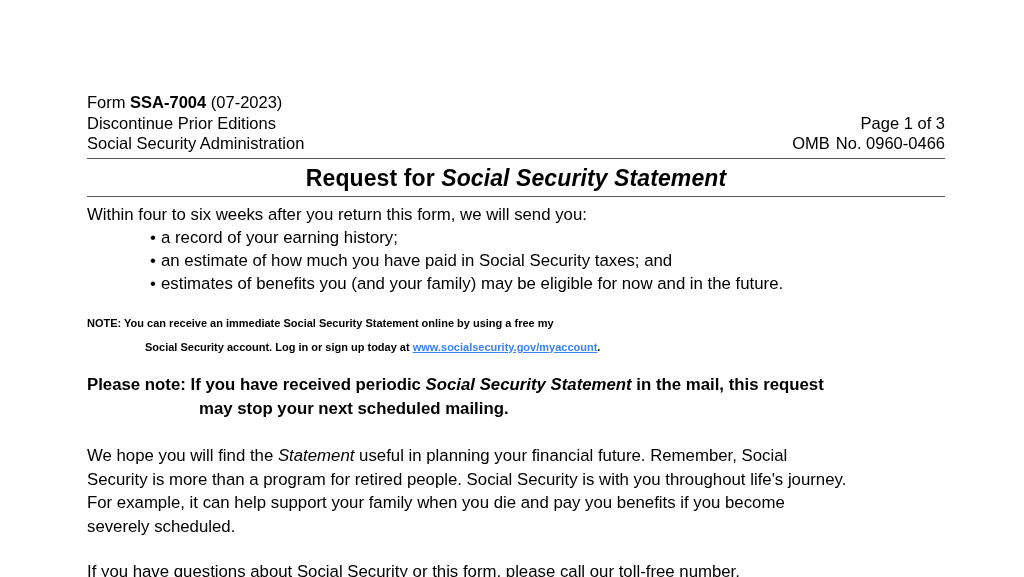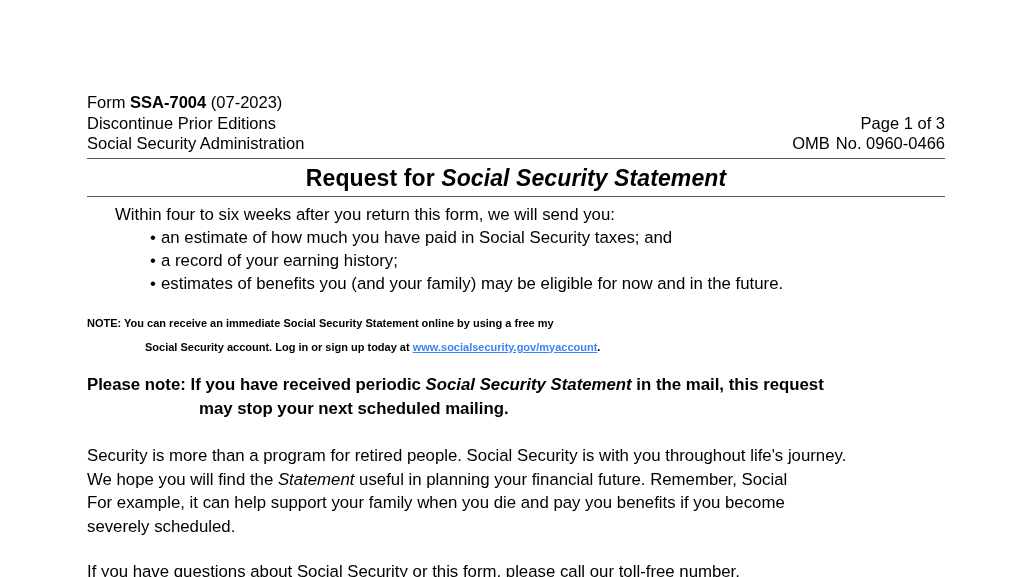--- a/index.html
+++ b/index.html
@@ -71,21 +71,20 @@
   .doc-title .title-em {
     font-style: italic;
     font-weight: bold;
   }
 
   
   .intro {
     font-size: 16.8px;
     line-height: 23px;
     margin-top: 6px;
-    margin-left: 28px;
   }
   .bullets {
     list-style: none;
     margin: 0;
     padding: 0;
     font-size: 16.8px;
     line-height: 23.2px;
   }
   .bullets li {
     padding-left: 63px;
@@ -160,32 +159,32 @@
 
     <div class="rule rule-top"></div>
 
     <div class="doc-title"><span>Request for </span><span class="title-em">Social Security Statement</span></div>
 
     <div class="rule rule-bottom"></div>
 
     <div class="intro">Within four to six weeks after you return this form, we will send you:</div>
 
     <ul class="bullets">
+      <li><span class="bdot">•</span><span>a record of your earning history;</span></li>
       <li><span class="bdot">•</span><span>an estimate of how much you have paid in Social Security taxes; and</span></li>
-      <li><span class="bdot">•</span><span>a record of your earning history;</span></li>
       <li><span class="bdot">•</span><span>estimates of benefits you (and your family) may be eligible for now and in the future.</span></li>
     </ul>
 
     <div class="note-block"><span>NOTE:</span><span> You can receive an immediate Social Security Statement online by using a free my</span><span class="ln2"><span>Social Security account. Log in or sign up today at </span><a class="link" href="#">www.socialsecurity.gov/myaccount</a><span>.</span></span></div>
 
     <div class="pnote-block"><span>Please note: If you have received periodic </span><i>Social Security Statement</i><span> in the mail, this request</span><span class="ln2">may stop your next scheduled mailing.</span></div>
 
     <div class="para">
+        <span class="para-line"><span>We hope you will find the </span><i>Statement</i><span> useful in planning your financial future. Remember, Social</span></span>
         <span class="para-line">Security is more than a program for retired people. Social Security is with you throughout life's journey.</span>
-        <span class="para-line"><span>We hope you will find the </span><i>Statement</i><span> useful in planning your financial future. Remember, Social</span></span>
         <span class="para-line">For example, it can help support your family when you die and pay you benefits if you become</span>
         <span class="para-line">severely scheduled.</span>
       </div>
 
     <div class="closing"><span>If you have questions about Social Security or this form, please call our toll-free number,</span></div>
 
   </div>
 </div>
 
 </body></html>

